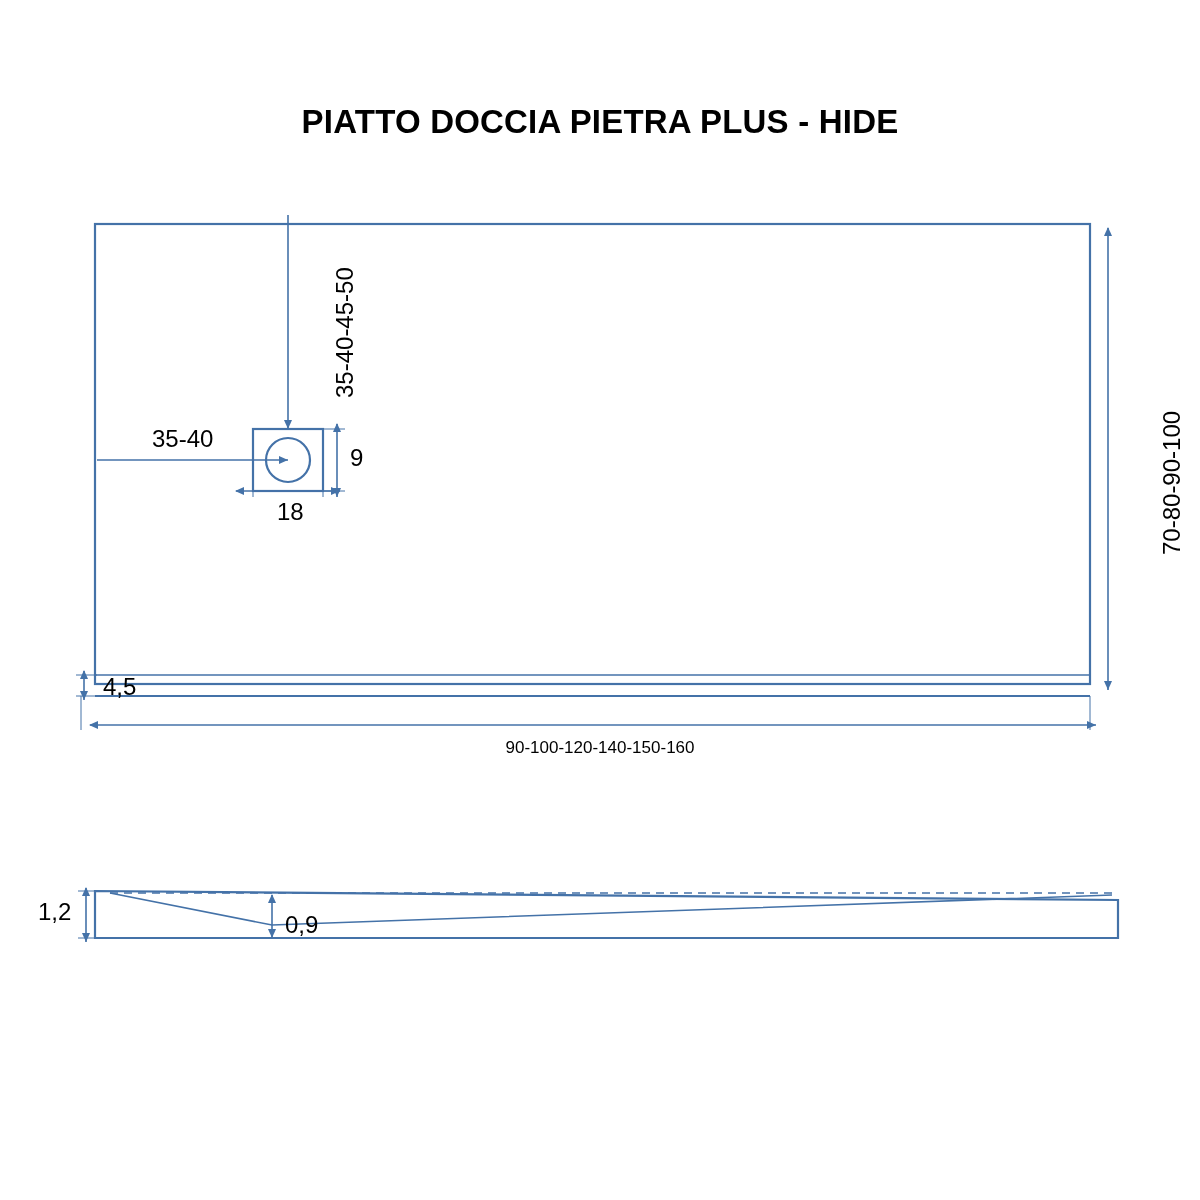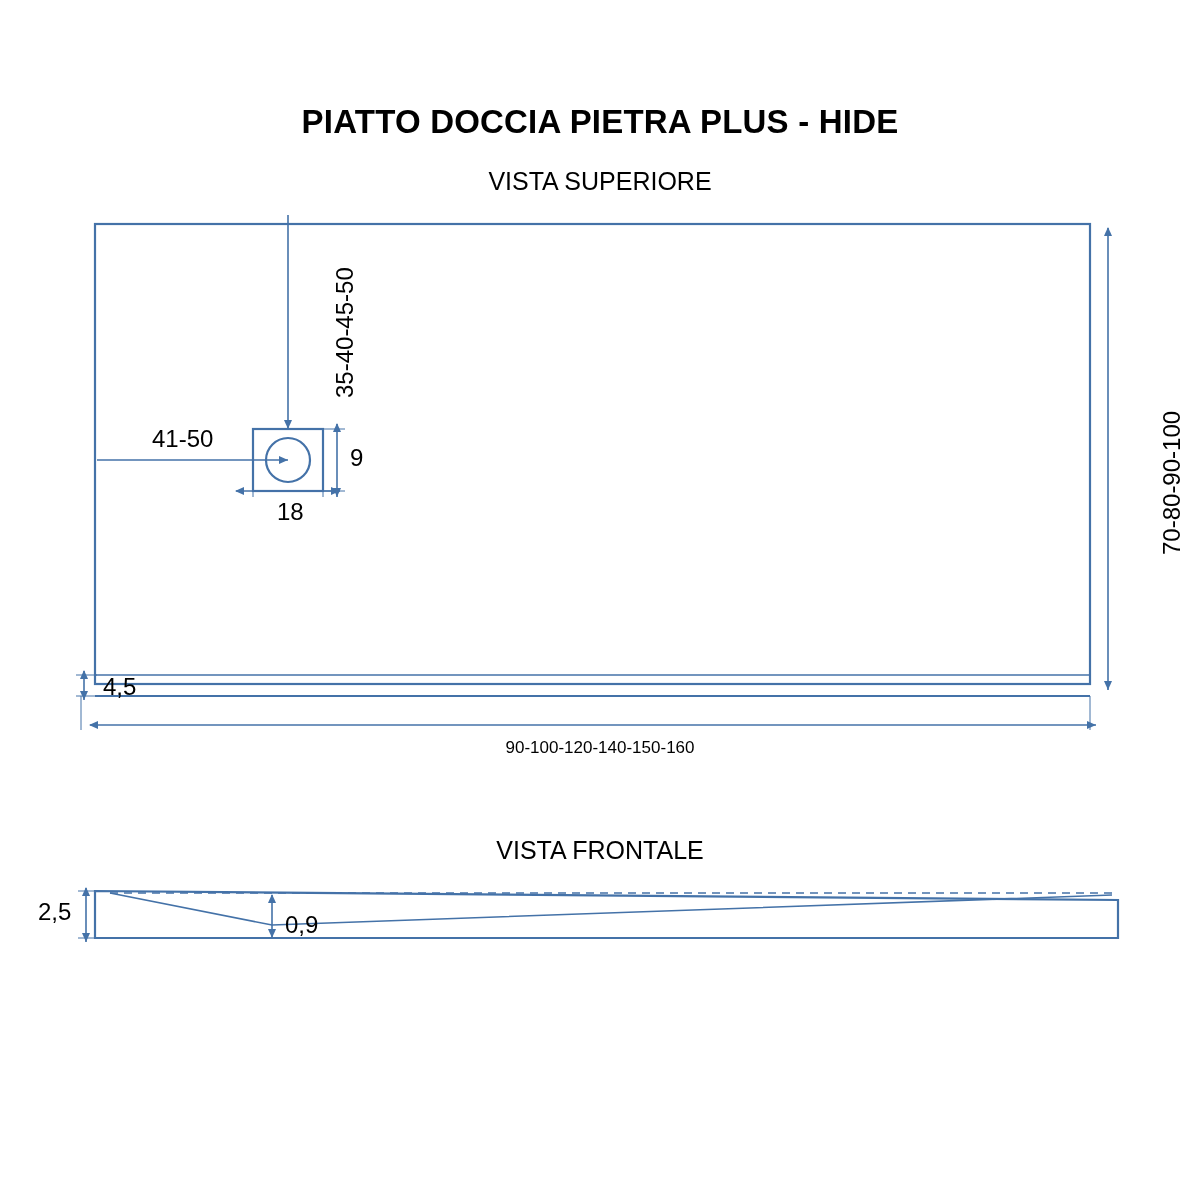--- a/index.html
+++ b/index.html
@@ -57,21 +57,20 @@
     height: 1200px;
   }
 </style>
 </head>
 <body>
 
 <div id="stage">
 
   <div class="title" style="left:0; top:103px;">PIATTO DOCCIA PIETRA PLUS - HIDE</div>
 
-  <div class="subtitle" style="left:0; top:167px;">VISTA SUPERIORE</div>
 
   <svg class="layer" viewBox="0 0 1200 1200">
     <defs>
       <marker id="arrEnd" markerWidth="10" markerHeight="8" refX="9" refY="4" orient="auto" markerUnits="userSpaceOnUse">
         <path d="M0,0 L9,4 L0,8 z" fill="#4472a8"></path>
       </marker>
       <marker id="arrStart" markerWidth="10" markerHeight="8" refX="1" refY="4" orient="auto" markerUnits="userSpaceOnUse">
         <path d="M9,0 L0,4 L9,8 z" fill="#4472a8"></path>
       </marker>
     </defs>
@@ -139,32 +138,31 @@
       <line x1="78" y1="938" x2="99" y2="938" stroke="#4472a8" stroke-width="1"></line>
     </g>
 
     <g>
       <line x1="272" y1="895" x2="272" y2="938" stroke="#4472a8" stroke-width="1.6" marker-start="url(#arrStart)" marker-end="url(#arrEnd)"></line>
     </g>
   </svg>
 
   <div class="dimlabel rot" style="left:331px; top:398px;">35-40-45-50</div>
 
-  <div class="dimlabel" style="left:152px; top:425px;">41-50</div>
+  <div class="dimlabel" style="left:152px; top:425px;">35-40</div>
 
   <div class="dimlabel" style="left:277px; top:498px;">18</div>
 
   <div class="dimlabel" style="left:350px; top:444px;">9</div>
 
   <div class="dimlabel rot" style="left:1158px; top:555px;">70-80-90-100</div>
 
   <div class="dimlabel" style="left:103px; top:673px;">4,5</div>
 
   <div class="caption" style="left:0; top:738px;">90-100-120-140-150-160</div>
 
 
-  <div class="subtitle" style="left:0; top:836px;">VISTA FRONTALE</div>
 
-  <div class="dimlabel" style="left:38px; top:898px;">2,5</div>
+  <div class="dimlabel" style="left:38px; top:898px;">1,2</div>
 
   <div class="dimlabel" style="left:285px; top:911px;">0,9</div>
 
 </div>
 
 </body></html>

